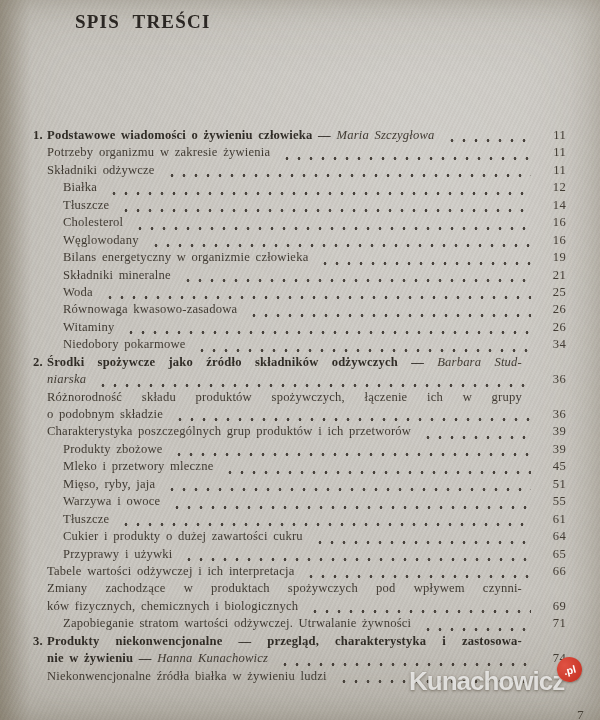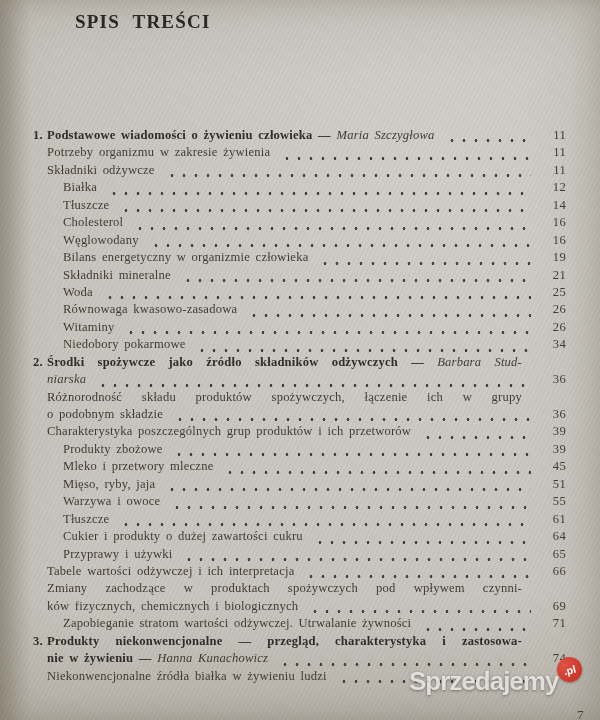--- a/index.html
+++ b/index.html
@@ -225,17 +225,17 @@
       <span class="pg">74</span>
     </div>
     <div class="row ind1">
       <span class="txt">Niekonwencjonalne źródła białka w żywieniu ludzi</span>
       <span class="dots"></span>
       <span class="pg"></span>
     </div>
   </div>
 
 <div class="wm">
-  <span class="wm-text">Sprzedajemy</span>
+  <span class="wm-text">Kunachowicz</span>
   <span class="wm-badge">.pl</span>
 </div>
 
 <div class="folio">7</div>
 
 </body></html>

